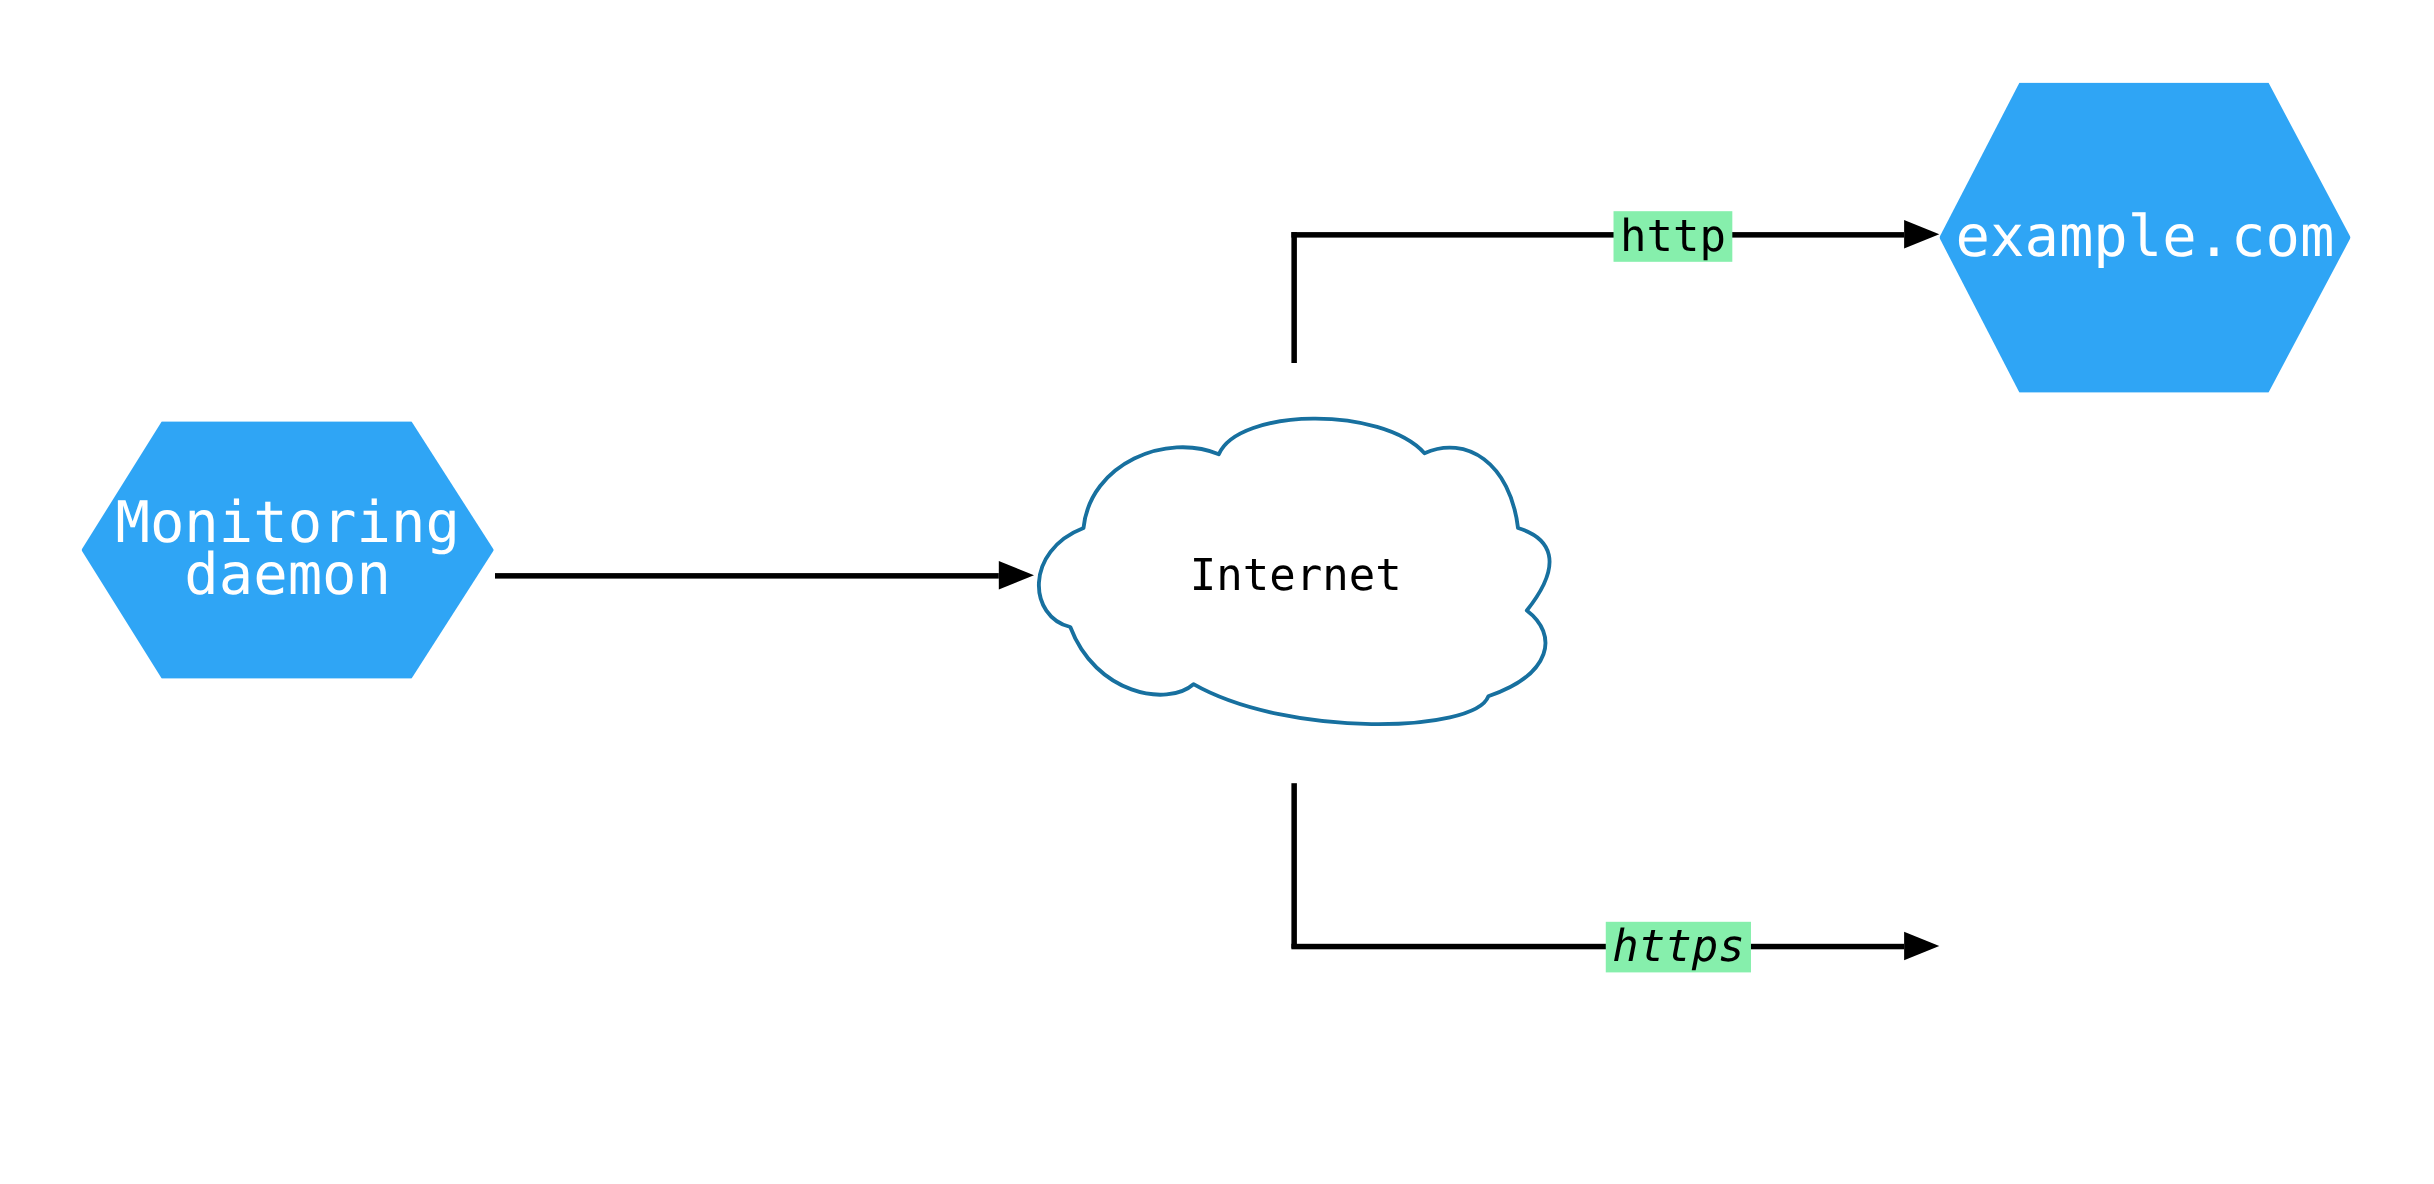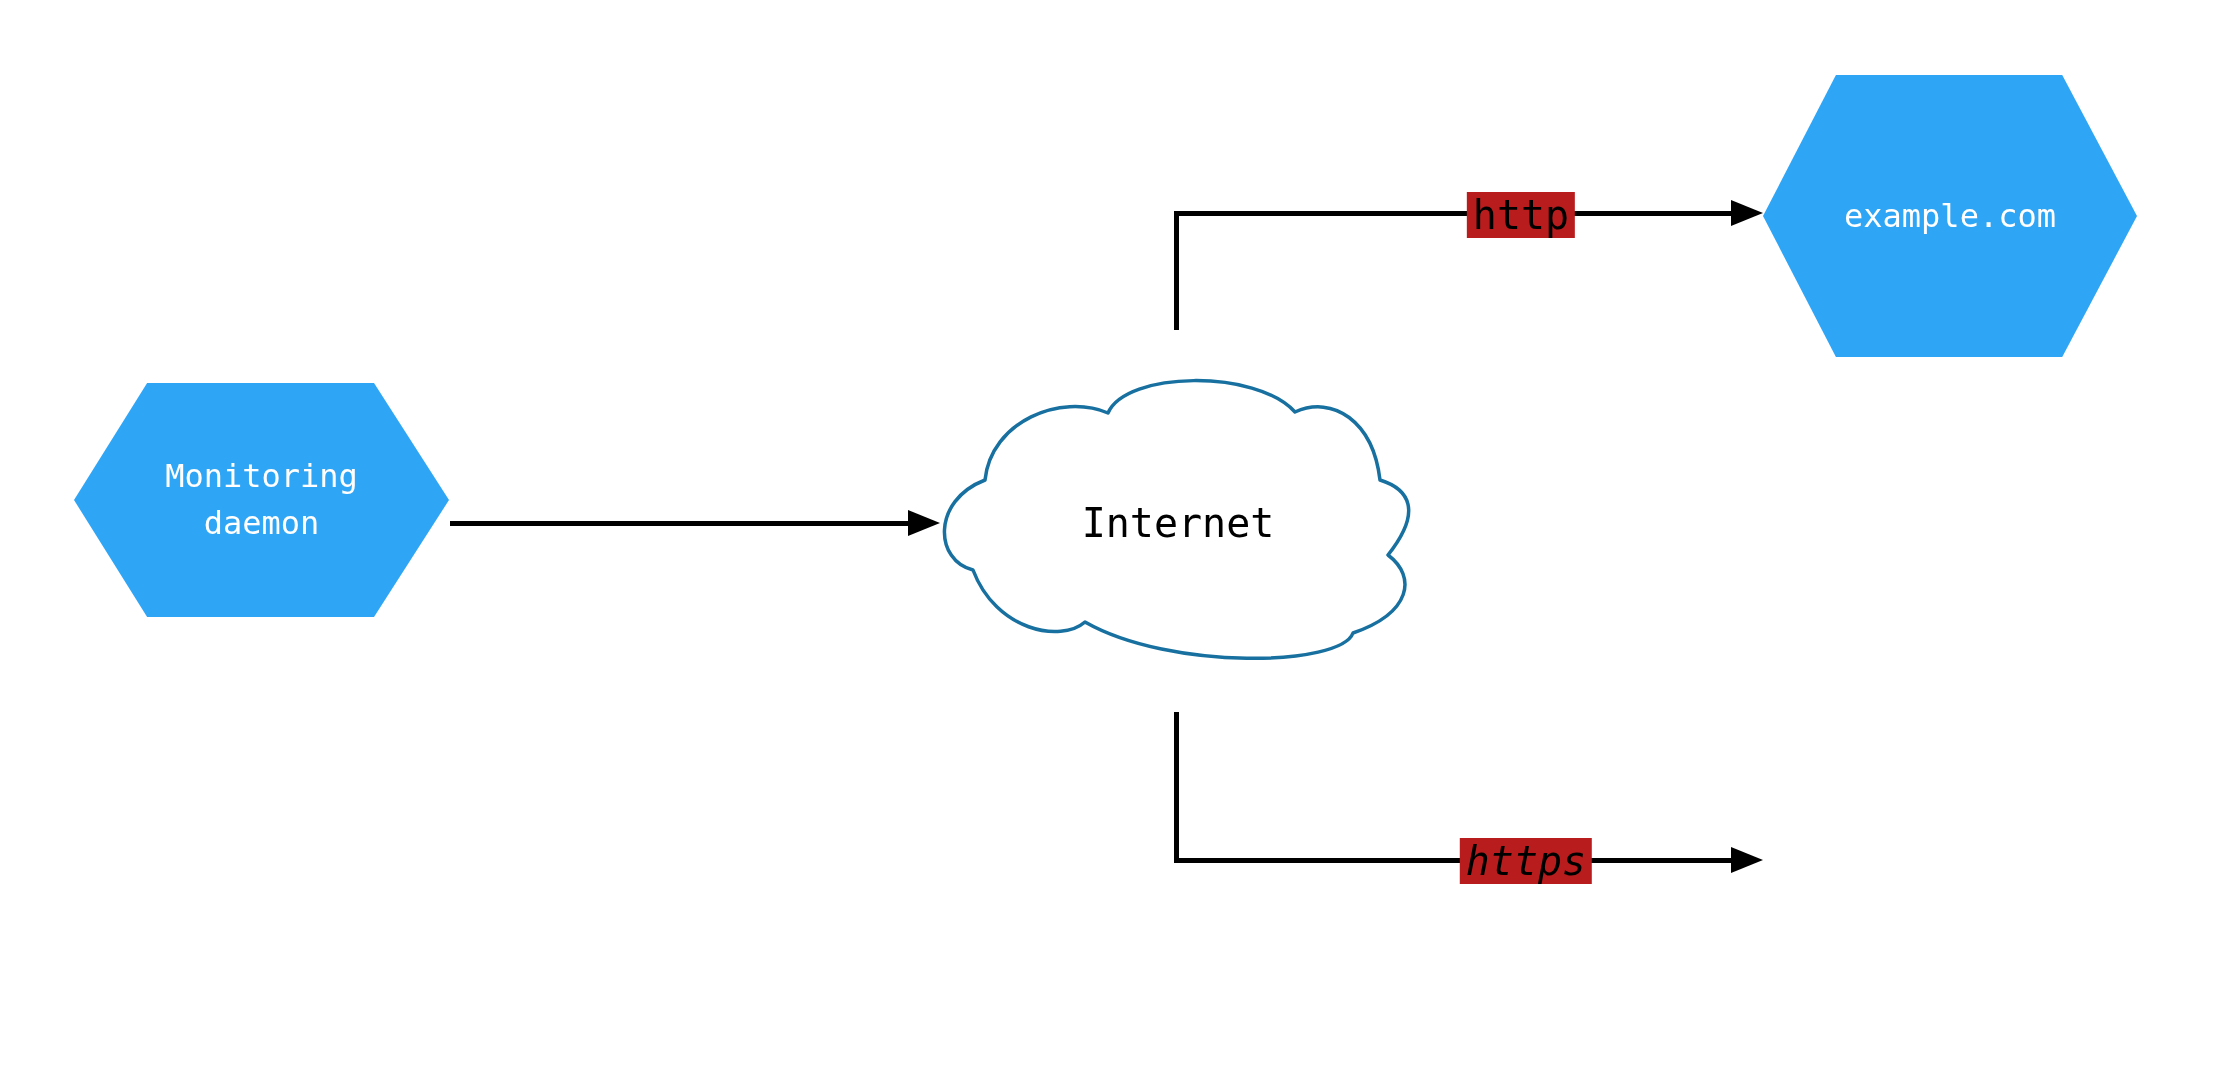--- a/index.html
+++ b/index.html
@@ -20,21 +20,21 @@
   .hex {
     position: absolute;
     background: #2FA5F5;
     clip-path: polygon(0% 50%, 19.5% 0%, 80% 0%, 100% 50%, 80% 100%, 19.5% 100%);
     display: flex;
     align-items: center;
     justify-content: center;
   }
   .hex-label {
     color: #ffffff;
-    font-size: 32px;
+    font-size: 52px;
     line-height: 47px;
     text-align: center;
     white-space: pre-line;
   }
   .hex-monitoring { left: 74px;   top: 383px; width: 375px; height: 234px; }
   .hex-example    { left: 1763px; top: 75px;  width: 374px; height: 282px; }
   .hex-httpbin    { left: 1763px; top: 720px; width: 374px; height: 282px; }
 
   
   .cloud-svg {
@@ -71,21 +71,21 @@
     border-bottom: 13px solid transparent;
     border-left: 32px solid #000000;
   }
   .arrow-em    { left: 908px;  top: 510px; }
   .arrow-http  { left: 1731px; top: 200px; }
   .arrow-https { left: 1731px; top: 847px; }
 
   .edge-label {
     position: absolute;
     transform: translate(-50%, -50%);
-    background: #b91c1c;
+    background: #86efac;
     color: #000000;
     font-size: 40px;
     padding: 0 6px;
     white-space: nowrap;
   }
   .lbl-em    { left: 676px;  top: 524px; }
   .lbl-http  { left: 1521px; top: 215px; }
   .lbl-https { left: 1526px; top: 861px; font-style: italic; }
 </style>
 </head>

